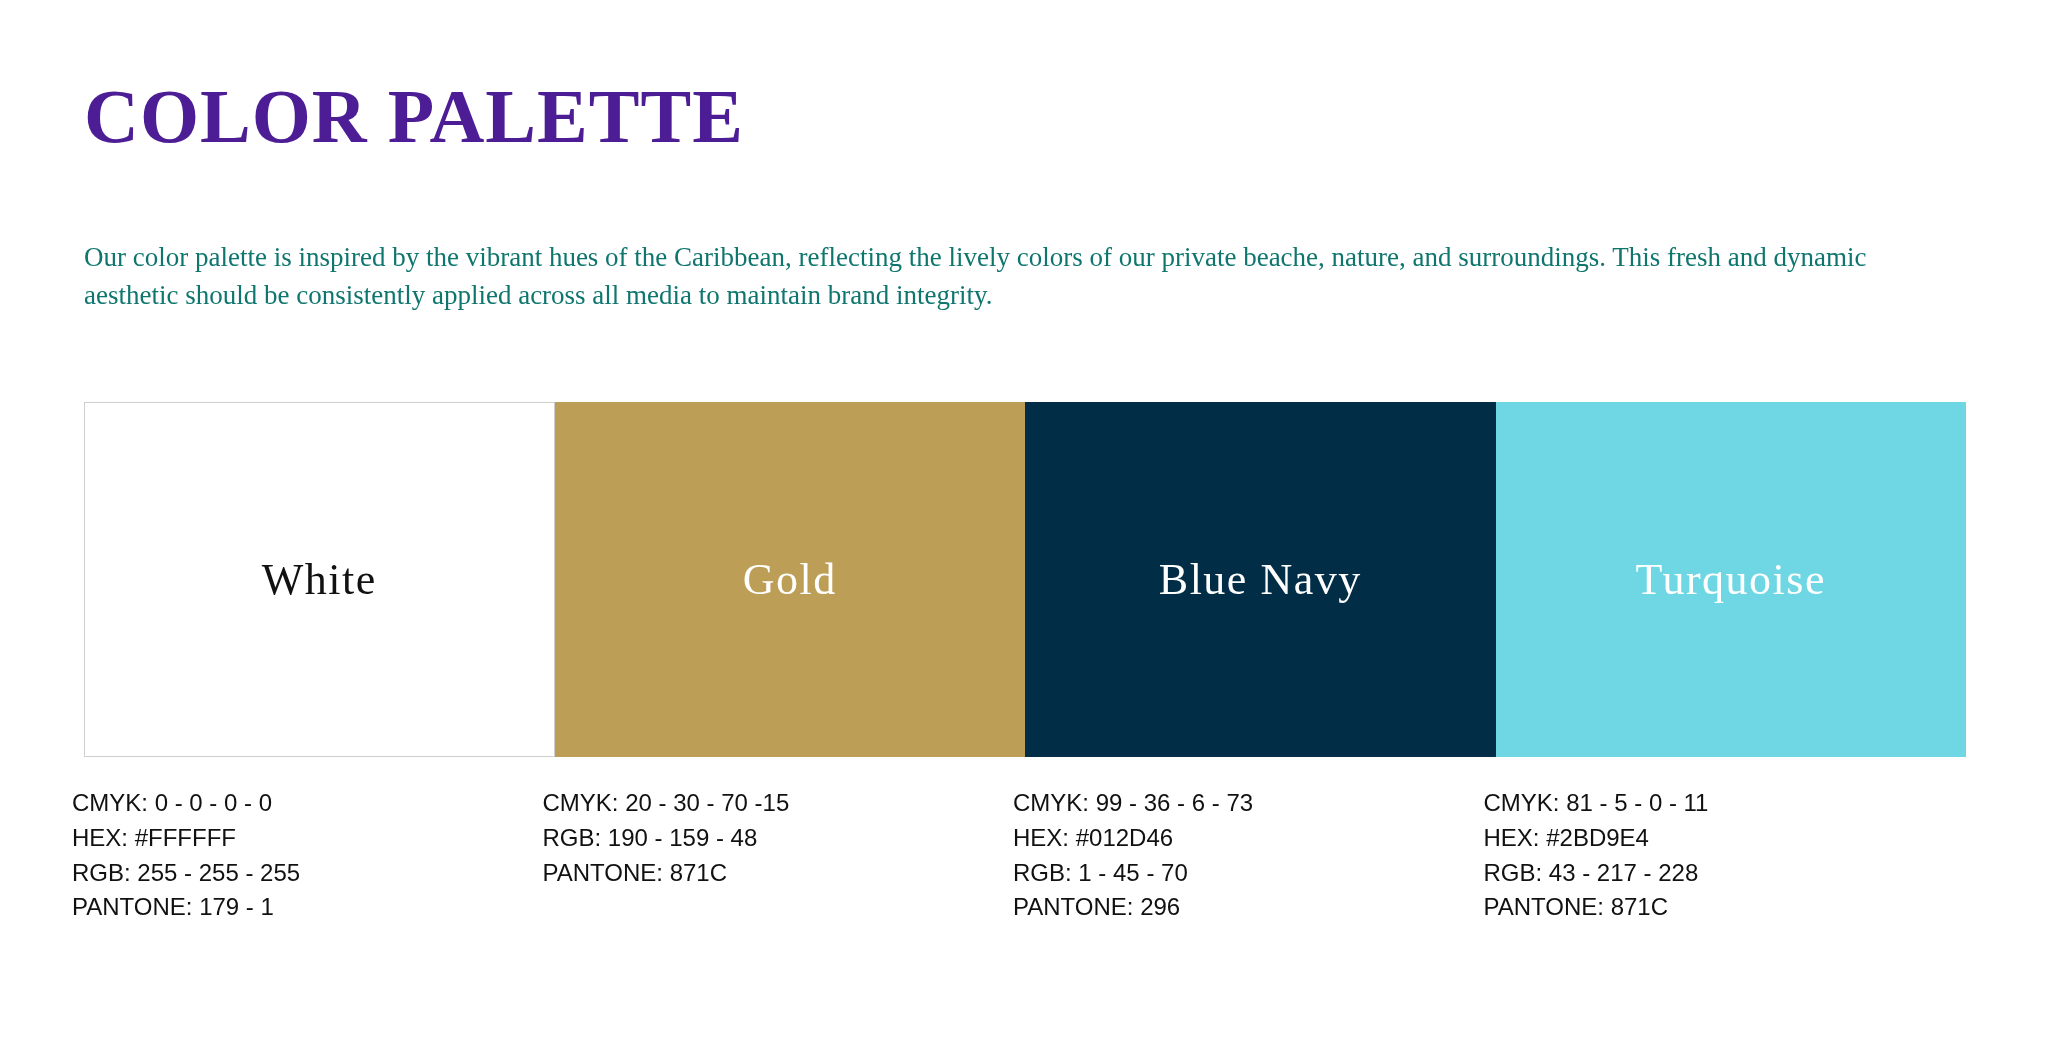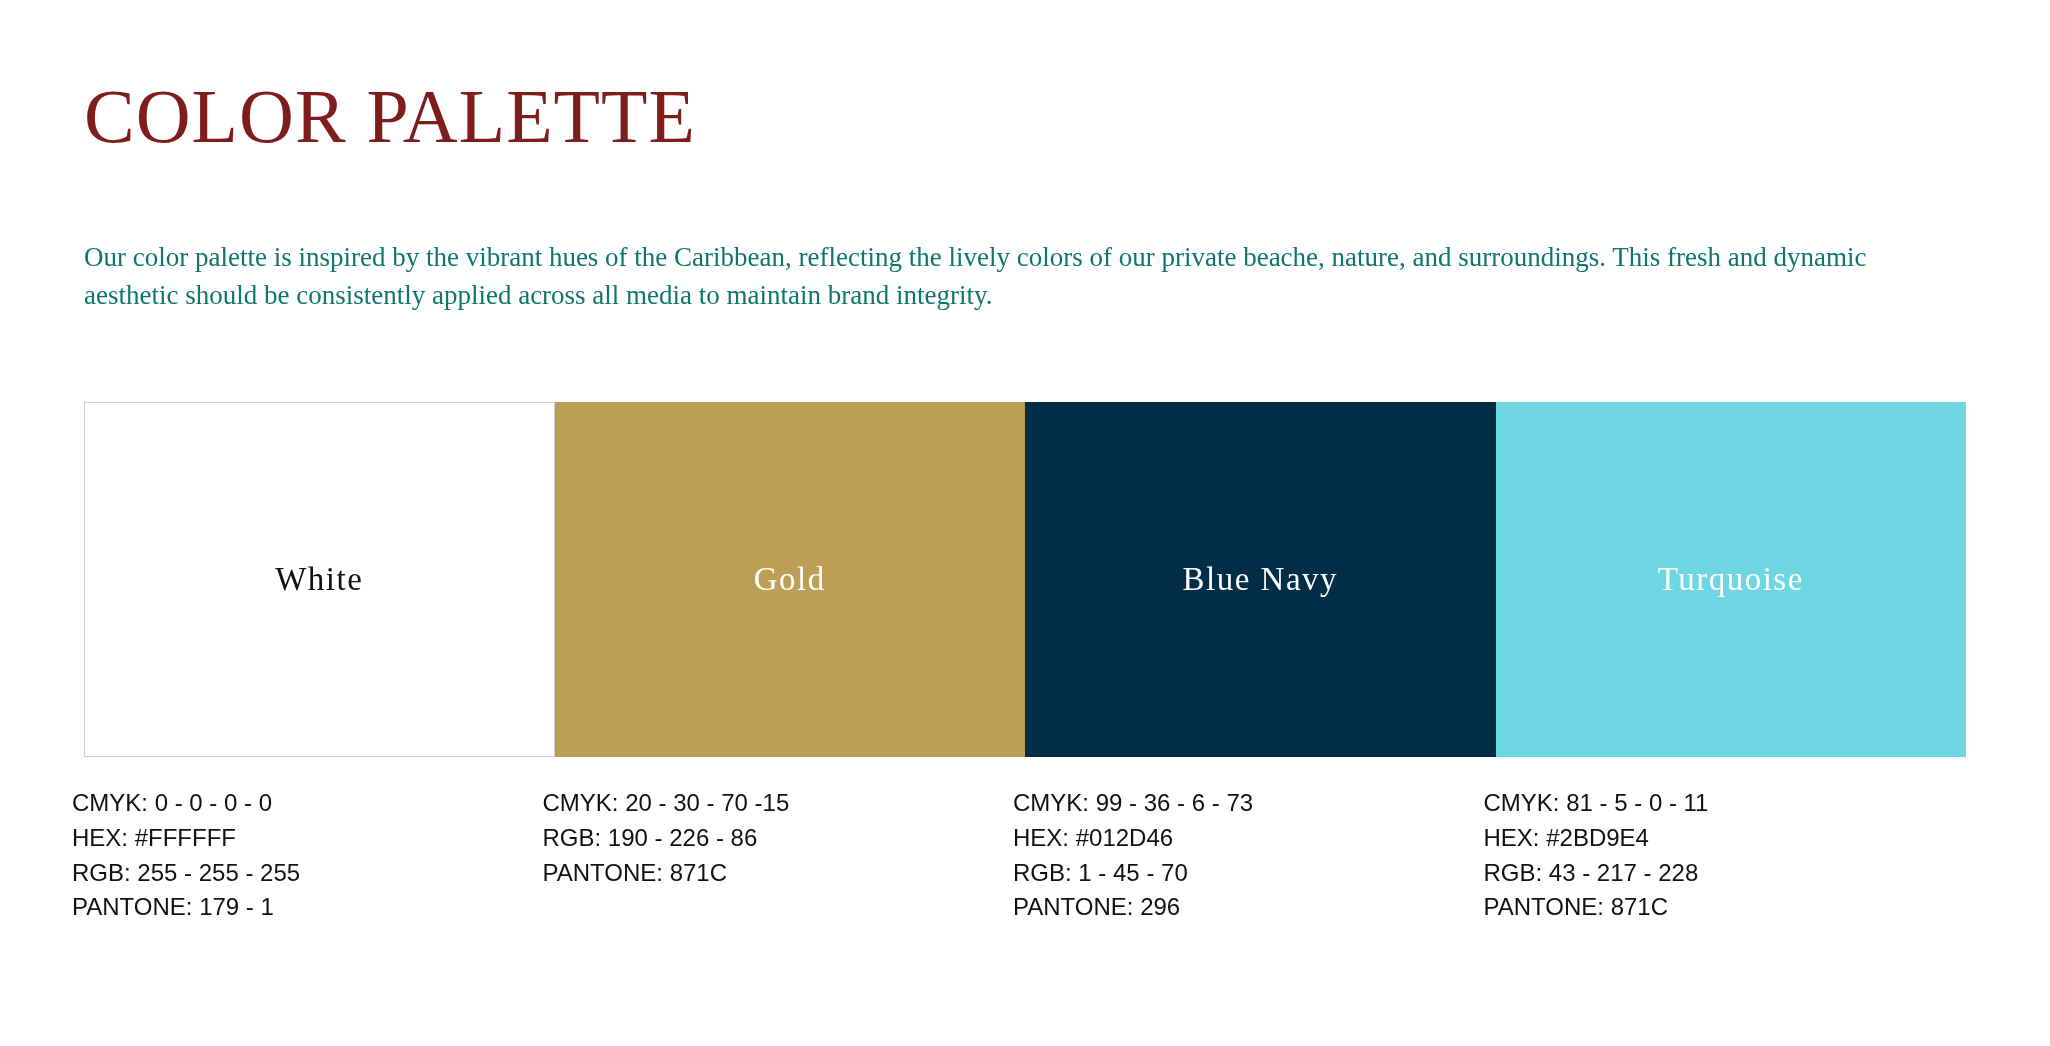--- a/index.html
+++ b/index.html
@@ -21,22 +21,22 @@
     height: 1046px;
     background: #ffffff;
   }
   .page-title {
     position: absolute;
     left: 84px;
     top: 78px;
     font-family: "Liberation Serif", serif;
     font-size: 76px;
     letter-spacing: 1px;
-    color: #7f1d1d;
-    font-weight: 400;
+    color: #4c1d95;
+    font-weight: 700;
     line-height: 1;
     white-space: nowrap;
   }
   .intro {
     position: absolute;
     left: 84px;
     top: 238px;
     width: 1840px;
     font-family: "Liberation Serif", serif;
     font-size: 27px;
@@ -54,21 +54,21 @@
   .swatch {
     width: 470.5px;
     height: 355px;
     display: flex;
     align-items: center;
     justify-content: center;
     box-sizing: border-box;
   }
   .swatch-label {
     font-family: "Liberation Serif", serif;
-    font-size: 33px;
+    font-size: 44px;
     letter-spacing: 1.5px;
     font-weight: 400;
   }
   .swatch.white {
     background: #FFFFFF;
     border: 1px solid #cfcfcf;
   }
   .swatch.white .swatch-label { color: #111111; }
   .swatch.gold { background: #BD9E56; }
   .swatch.gold .swatch-label { color: #ffffff; }
@@ -120,21 +120,21 @@
 
   <div class="specs-row">
     <div class="spec">
       <div>CMYK: 0 - 0 - 0 - 0</div>
       <div>HEX: #FFFFFF</div>
       <div>RGB: 255 - 255 - 255</div>
       <div>PANTONE: 179 - 1</div>
     </div>
     <div class="spec">
       <div>CMYK: 20 - 30 - 70 -15</div>
-      <div>RGB: 190 - 226 - 86</div>
+      <div>RGB: 190 - 159 - 48</div>
       <div>PANTONE: 871C</div>
     </div>
     <div class="spec">
       <div>CMYK: 99 - 36 - 6 - 73</div>
       <div>HEX: #012D46</div>
       <div>RGB: 1 - 45 - 70</div>
       <div>PANTONE: 296</div>
     </div>
     <div class="spec">
       <div>CMYK: 81 - 5 - 0 - 11</div>

